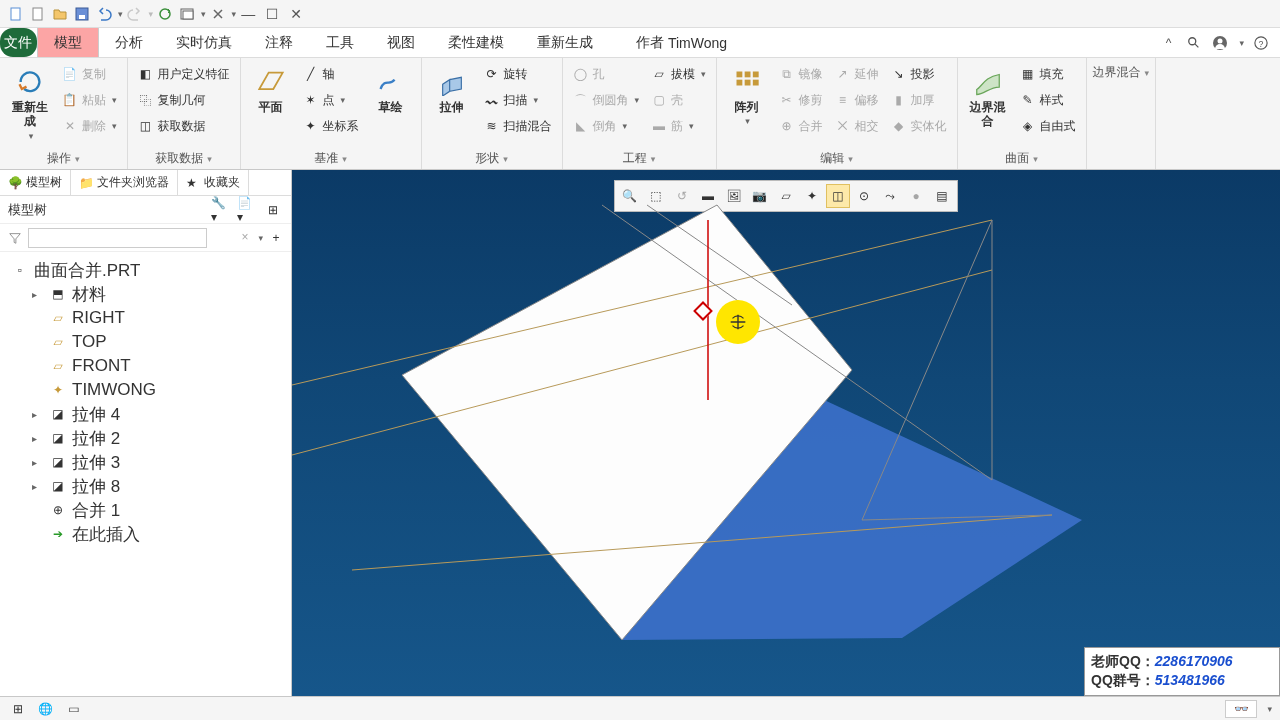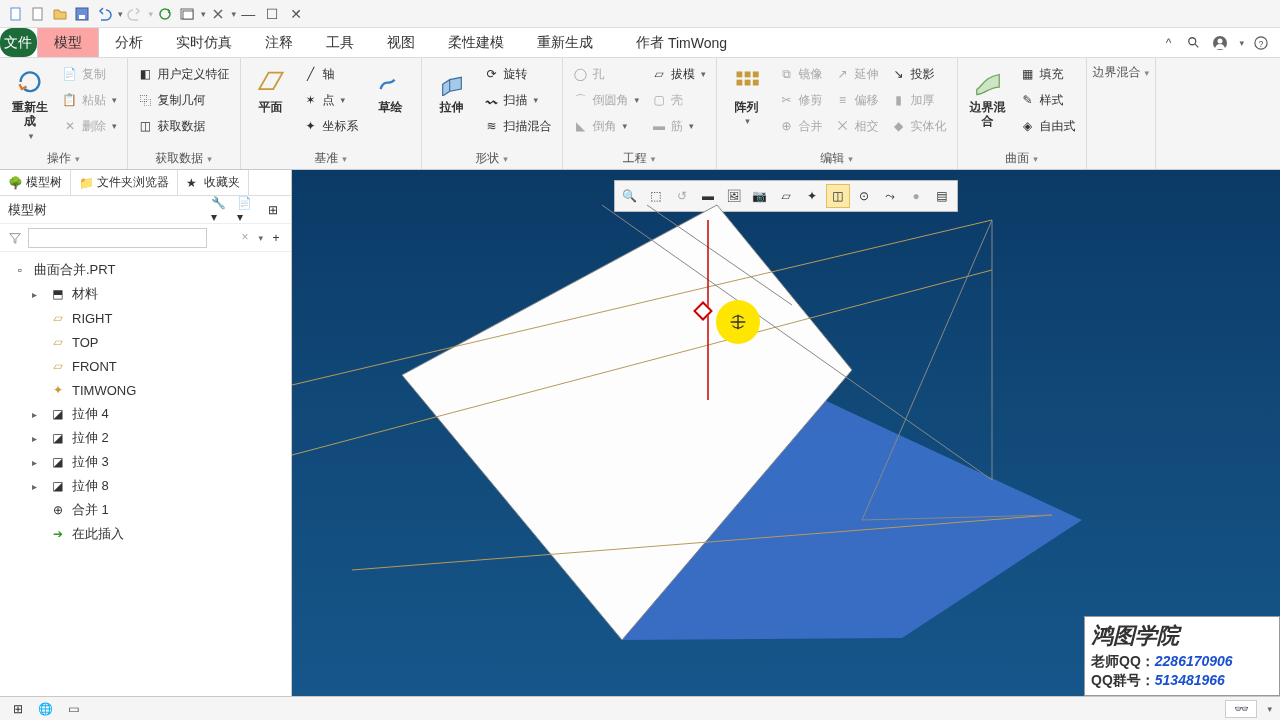--- a/index.html
+++ b/index.html
@@ -44,21 +44,21 @@
 .side-sub .lbl { flex:1; font-size:13px;}
 .side-sub .tool { width:20px; height:20px; display:flex; align-items:center; justify-content:center; cursor:pointer;}
 .side-filter { height: 28px; display: flex; align-items: center; padding: 0 6px; gap:4px; border-bottom:1px solid #eee;}
 .side-filter input { flex:1; border:1px solid #ccc; height:20px; padding:0 18px 0 4px; font-size:12px;}
 .side-filter .filter-ic, .side-filter .plus-ic { width:18px; height:18px; display:flex; align-items:center; justify-content:center; cursor:pointer;}
 .tree { padding: 6px 4px; }
 .tree-item { display: flex; align-items: center; gap: 6px; height: 24px; padding-left: 8px; cursor:pointer;}
 .tree-item.sub { padding-left: 28px; }
 .tree-item .exp { width:12px; font-size:10px; color:#666;}
 .tree-item .ic { width:16px; height:16px; display:flex; align-items:center; justify-content:center;}
-.tree-item .txt { font-size:13px; }
+.tree-item .txt { font-size:17px; }
 
 .viewport { flex:1; position:relative; background: linear-gradient(#0b3a66,#104776 40%,#16568a); overflow:hidden;}
 .view-toolbar { position:absolute; top:10px; left:50%; transform:translateX(-50%); background:#f5f5f5; border:1px solid #bbb; display:flex; padding:3px; gap:2px;}
 .vt-btn { width:24px; height:24px; background:#f5f5f5; border:1px solid transparent; display:flex; align-items:center; justify-content:center; cursor:pointer;}
 .vt-btn.active { background:#fde9a9; border-color:#e0c060;}
 .vt-btn.dis { opacity:0.4;}
 .statusbar { height:24px; background:#f5f5f5; border-top:1px solid #c8c8c8; display:flex; align-items:center; padding:0 8px; gap:8px;}
 .sb-btn { width:20px; height:18px; display:flex; align-items:center; justify-content:center; cursor:pointer;}
 .sb-spacer { flex:1;}
 .sb-binoc { width:32px; height:18px; border:1px solid #ccc; background:#fff; display:flex; align-items:center; justify-content:center;}
@@ -584,21 +584,20 @@
     </svg>
     <div class="diamond-handle" style="left:404px; top:134px;"></div>
     <div class="highlight-dot" style="left:424px; top:130px;">
       <svg width="22" height="22" viewBox="0 0 24 24">
           <path d="M12 4v16M4 12h16" stroke="#333" stroke-width="1.5"></path>
           <path d="M6 8a8 8 0 0 1 12 0M6 16a8 8 0 0 0 12 0" fill="none" stroke="#333" stroke-width="1.2"></path>
         </svg>
     </div>
 
     <div class="watermark">
-      <div class="wm-title">鸿图学院</div>
       <div class="wm-row"><span>老师QQ：</span><span class="v">2286170906</span></div>
       <div class="wm-row"><span>QQ群号：</span><span class="v">513481966</span></div>
     </div>
   </div>
 </div>
 
 <div class="statusbar">
   <div class="sb-btn">⊞</div>
   <div class="sb-btn">🌐</div>
   <div class="sb-btn">▭</div>

